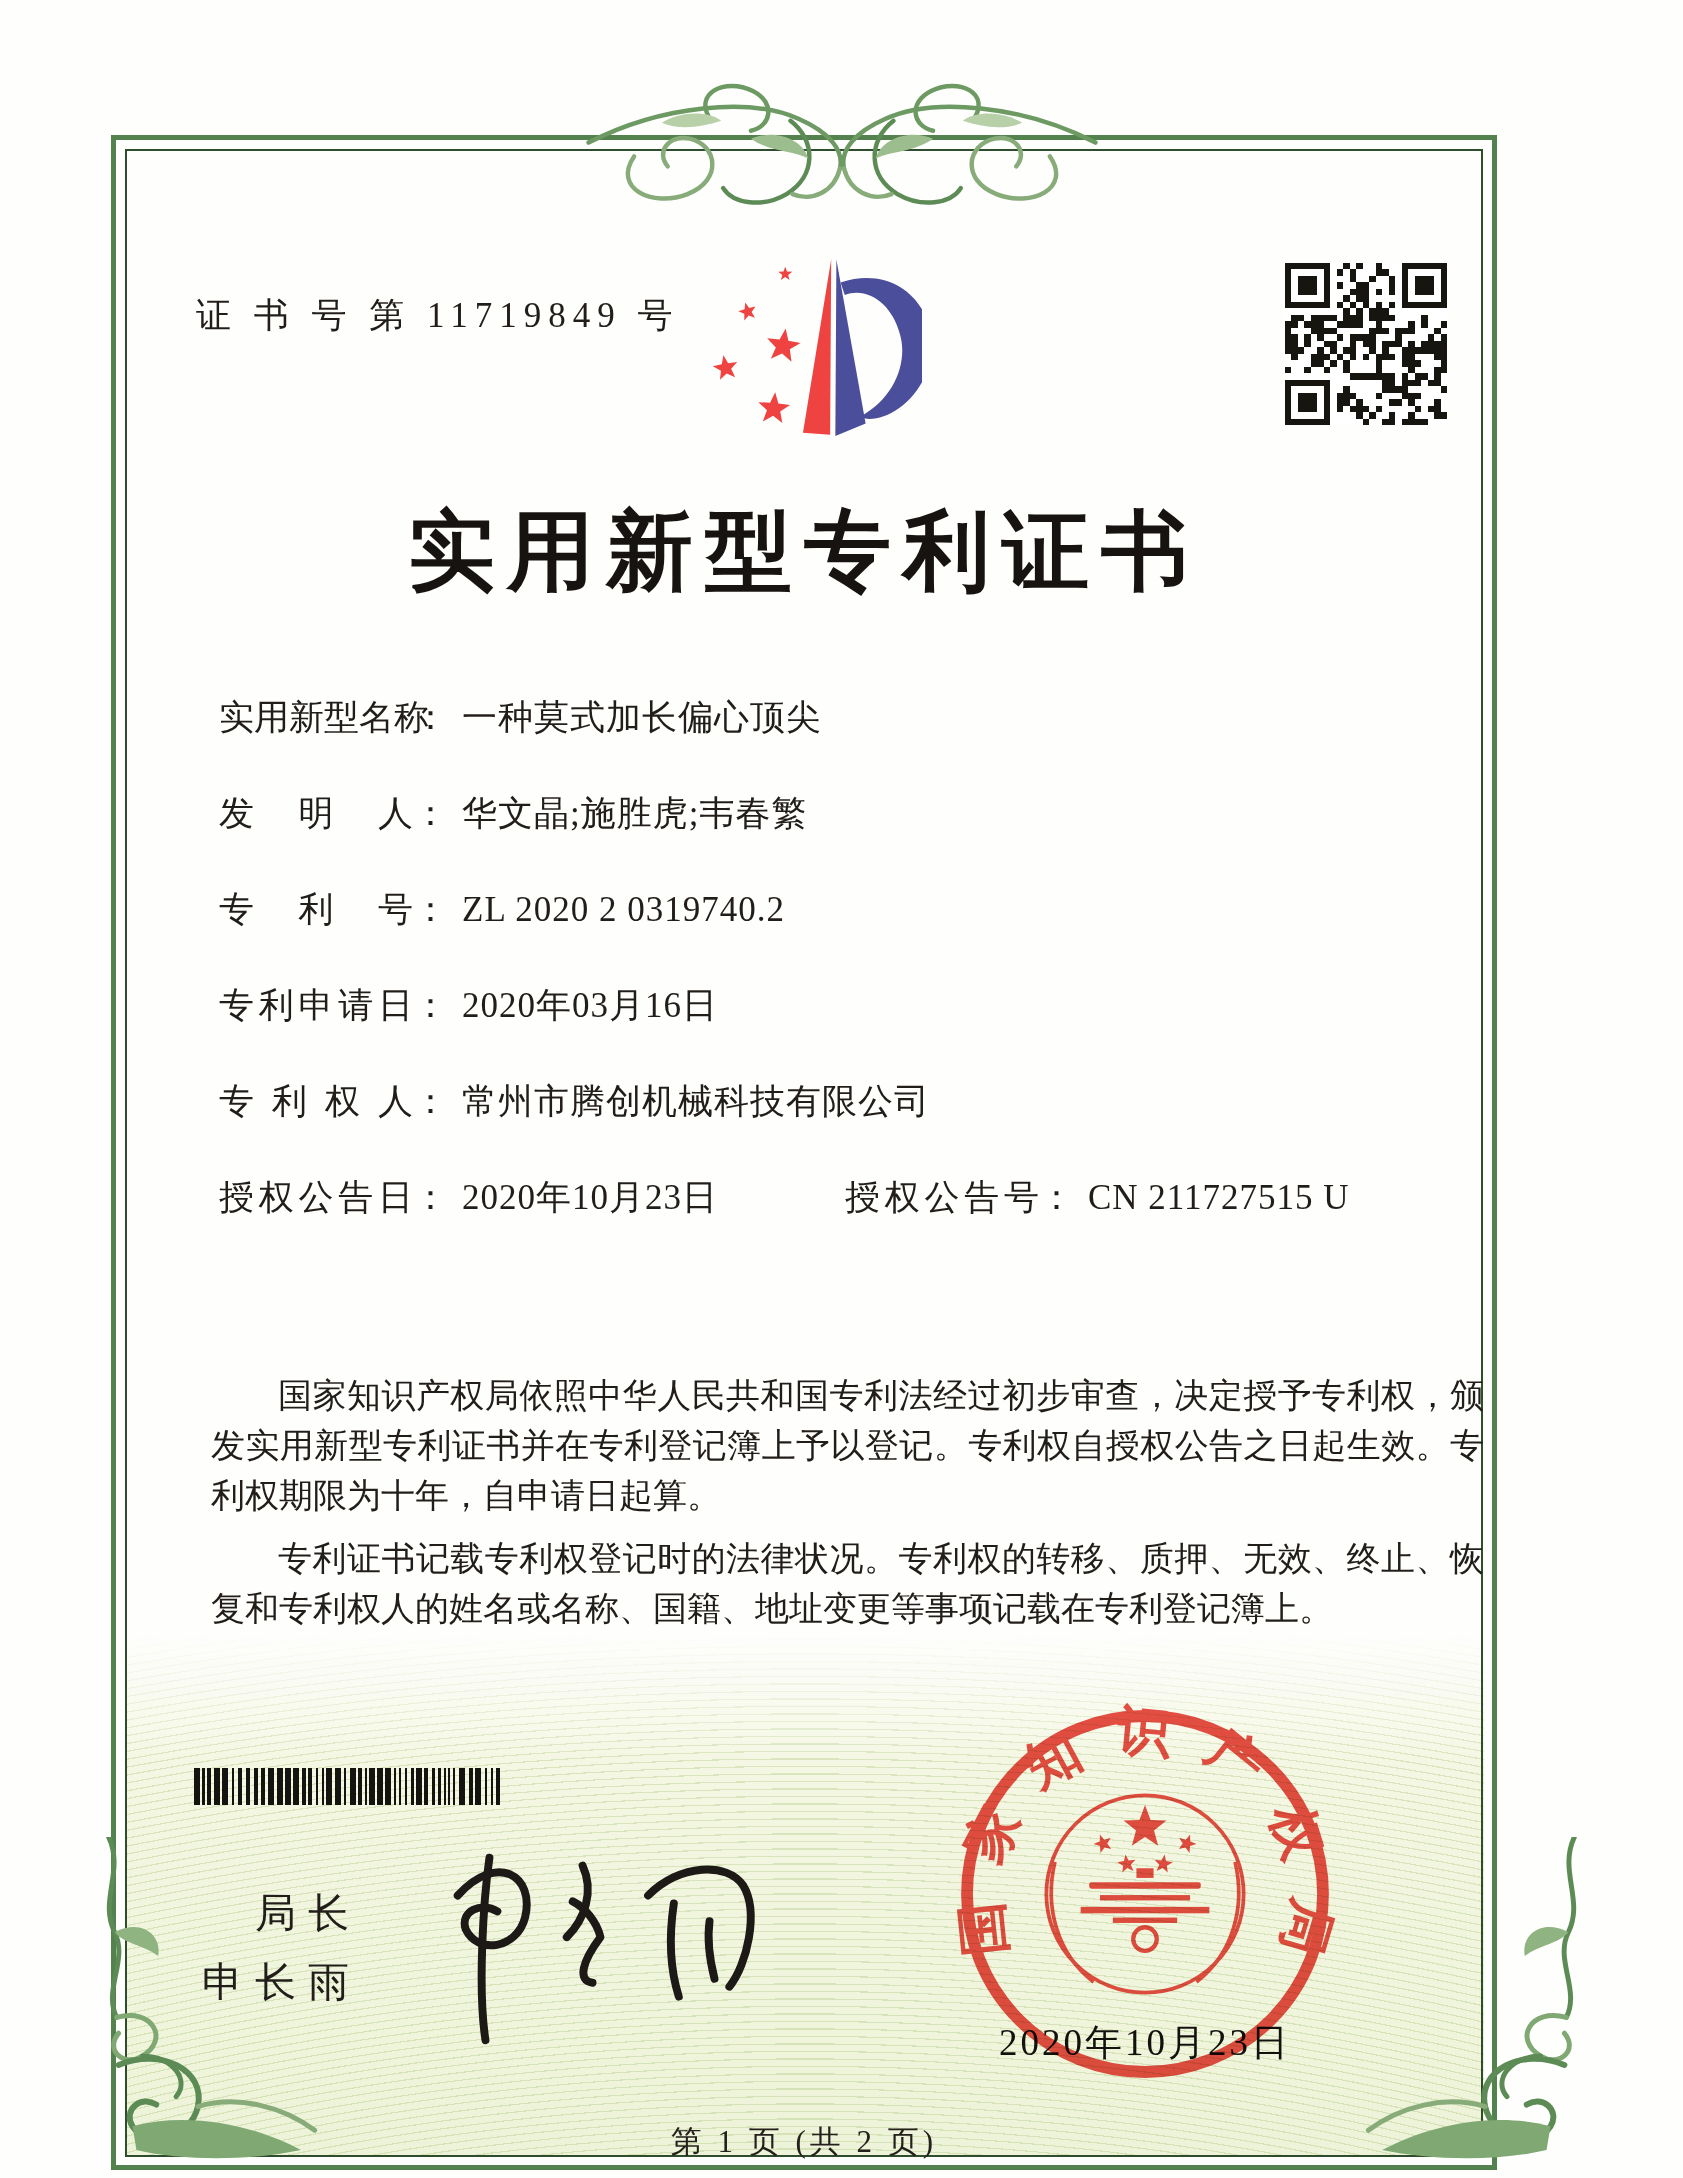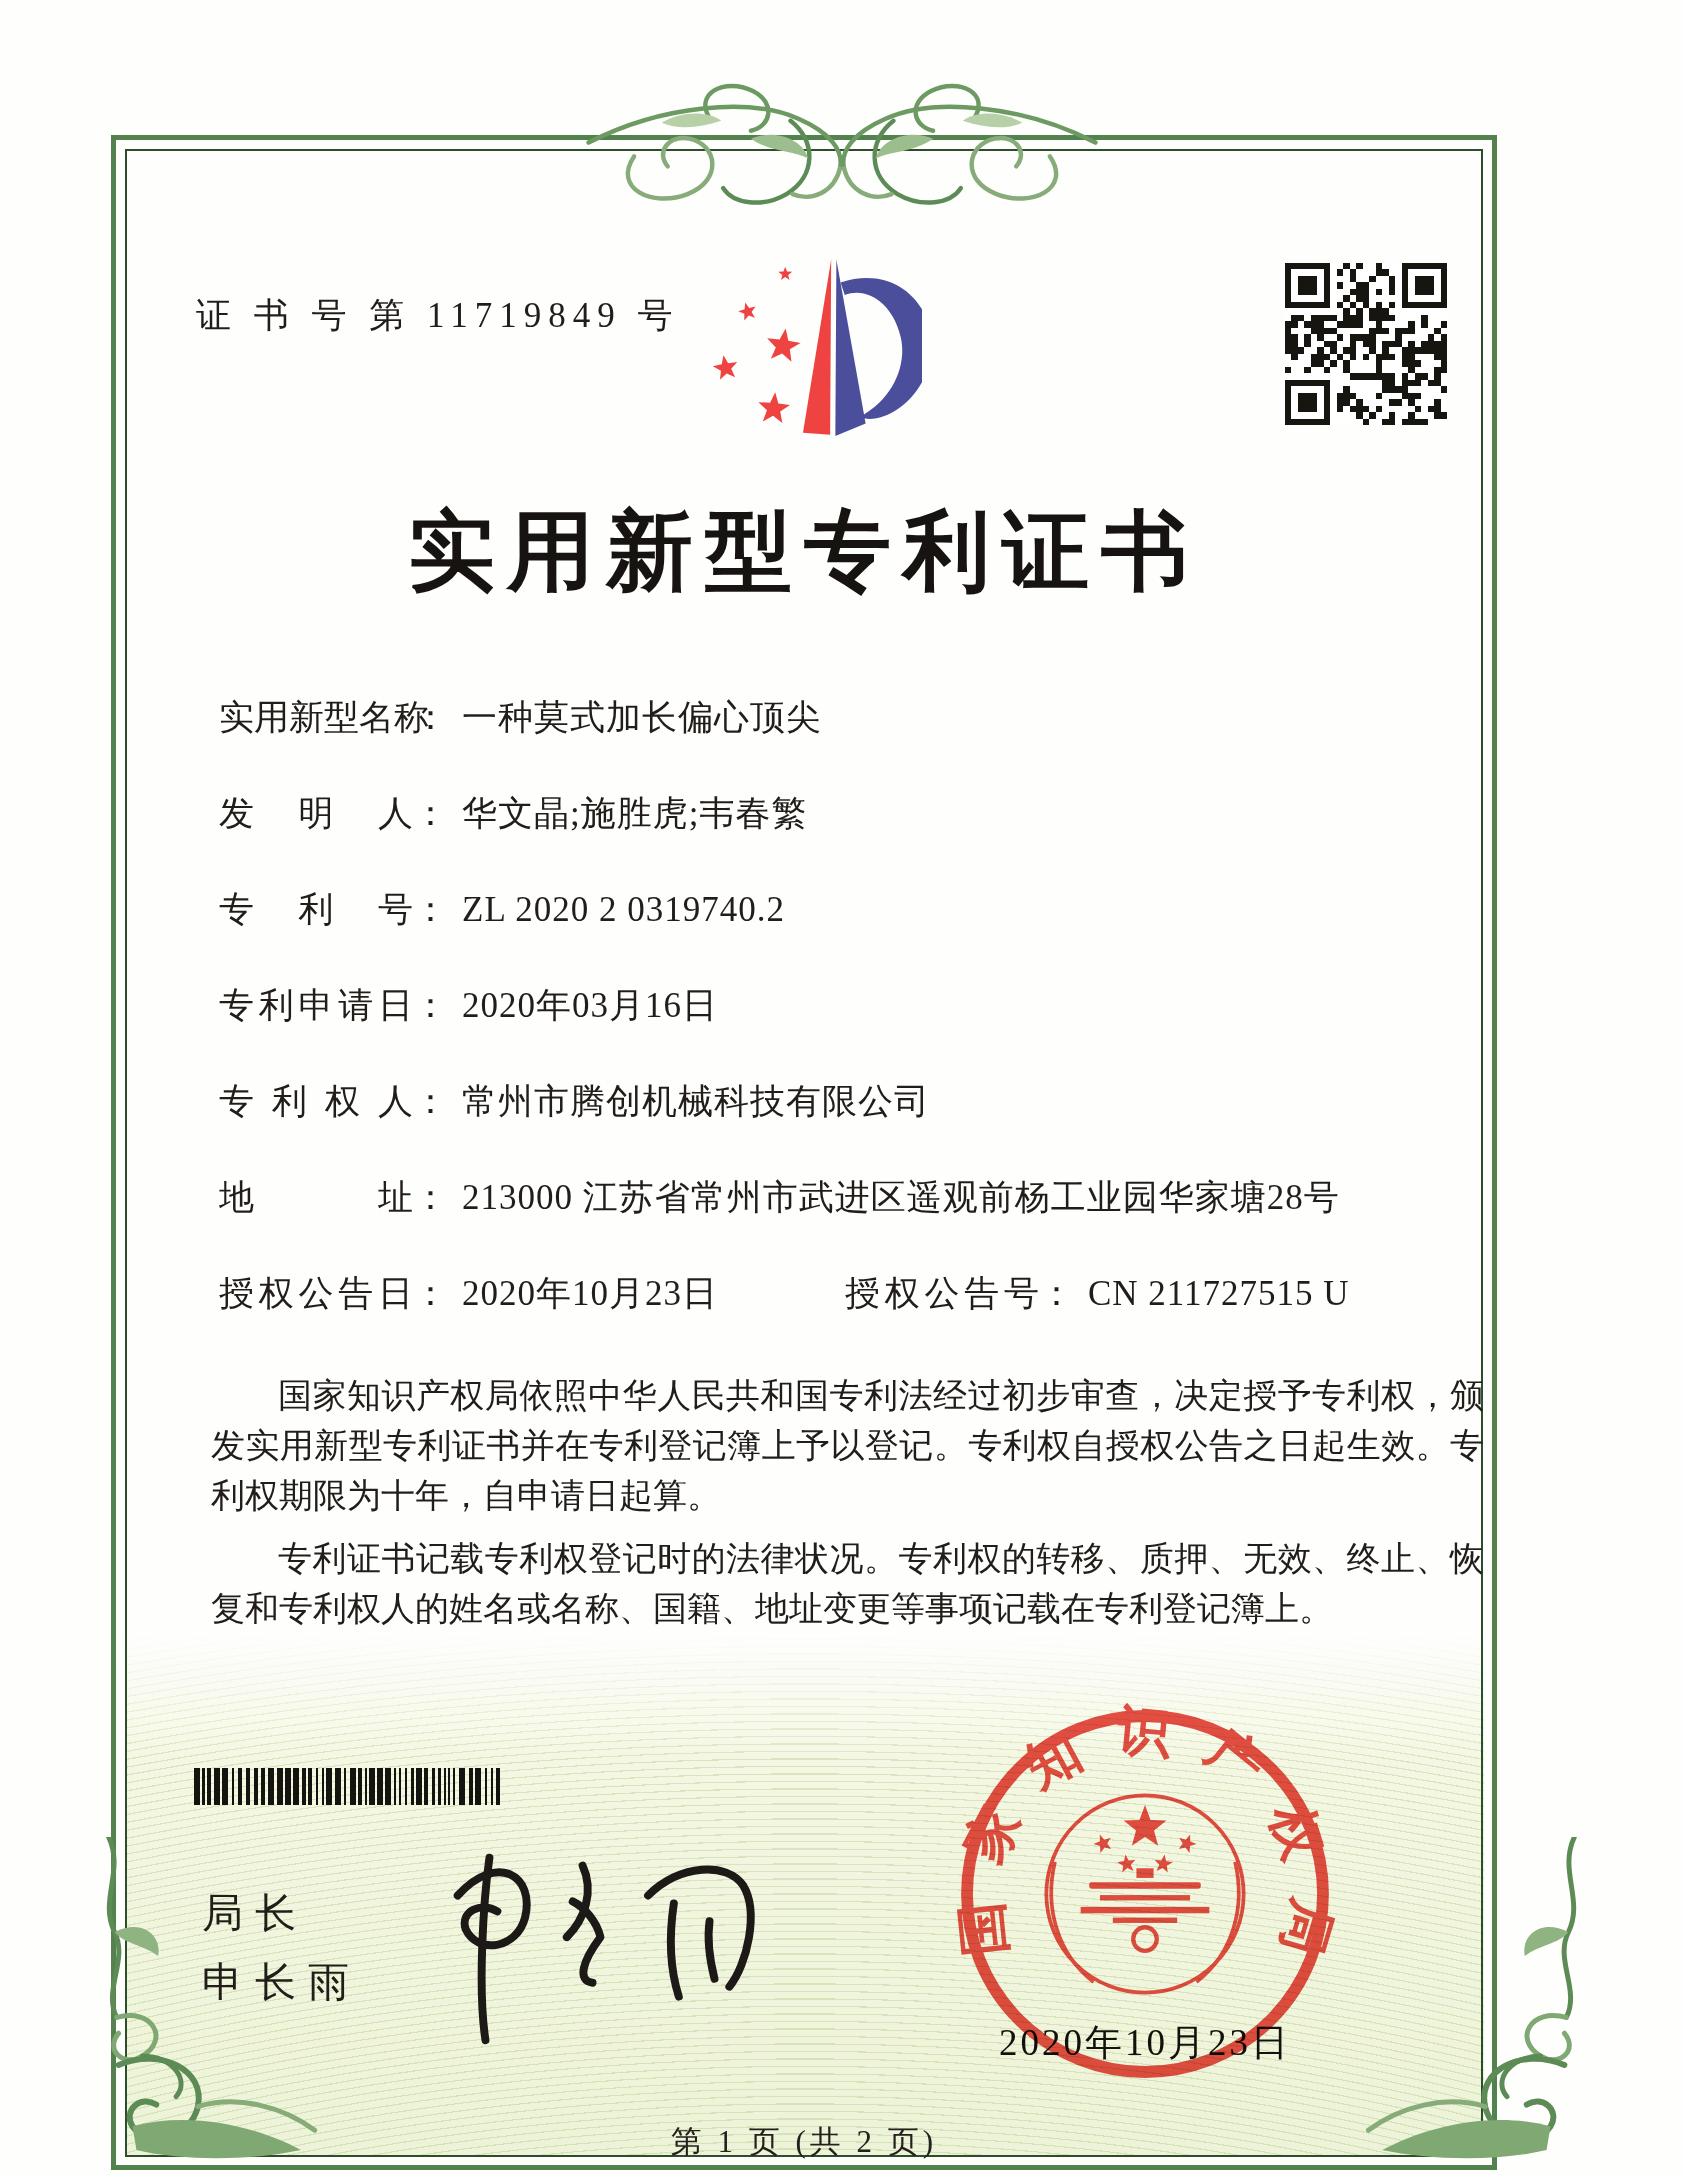--- a/index.html
+++ b/index.html
@@ -58,21 +58,21 @@
   }
   .body-text p{margin:13px;text-indent:67px;}
   
   .barcode{
     position:absolute;left:194px;top:1768px;width:309px;height:37px;
     display:flex;align-items:stretch;overflow:hidden;
   }
   .barcode i{display:block;background:#15130f;height:100%;flex:none;}
   .barcode s{display:block;height:100%;flex:none;}
   .signer{position:absolute;left:202px;top:1879px;font-size:41px;letter-spacing:12px;}
-  .signer div{height:69px;line-height:69px;}
+  .signer div{height:69px;line-height:69px;text-align:right;}
   .signature{position:absolute;left:424px;top:1830px;width:347px;height:238px;}
   .seal{position:absolute;left:952px;top:1701px;width:386px;height:386px;
         mix-blend-mode:multiply;opacity:.95;}
   .seal-date{
     position:absolute;left:948px;top:2018px;width:394px;text-align:center;
     font-size:37px;letter-spacing:3px;color:#14110e;mix-blend-mode:multiply;
   }
   .footer{
     position:absolute;left:111px;top:2121px;width:1386px;text-align:center;
     font-size:31px;letter-spacing:4px;color:#24201c;
@@ -370,23 +370,20 @@
     <div class="frow">
       <span class="flabel">专利号</span><span class="fcolon">：</span><span class="fvalue">ZL 2020 2 0319740.2</span>
     </div>
     <div class="frow">
       <span class="flabel">专利申请日</span><span class="fcolon">：</span><span class="fvalue">2020年03月16日</span>
     </div>
     <div class="frow">
       <span class="flabel">专利权人</span><span class="fcolon">：</span><span class="fvalue">常州市腾创机械科技有限公司</span>
     </div>
     <div class="frow">
-      <span class="flabel">地址</span><span class="fcolon">：</span><span class="fvalue">213000 江苏省常州市武进区遥观前杨工业园华家塘28号</span>
-    </div>
-    <div class="frow">
       <span class="flabel">授权公告日</span><span class="fcolon">：</span><span class="fvalue">2020年10月23日</span>
       <span class="pair2">
         <span class="flabel">授权公告号</span><span class="fcolon">：</span><span class="fvalue">CN 211727515 U</span>
       </span>
     </div>
   </div>
 
   <div class="body-text">
     <p>国家知识产权局依照中华人民共和国专利法经过初步审查，决定授予专利权，颁发实用新型专利证书并在专利登记簿上予以登记。专利权自授权公告之日起生效。专利权期限为十年，自申请日起算。</p>
     <p>专利证书记载专利权登记时的法律状况。专利权的转移、质押、无效、终止、恢复和专利权人的姓名或名称、国籍、地址变更等事项记载在专利登记簿上。</p>

